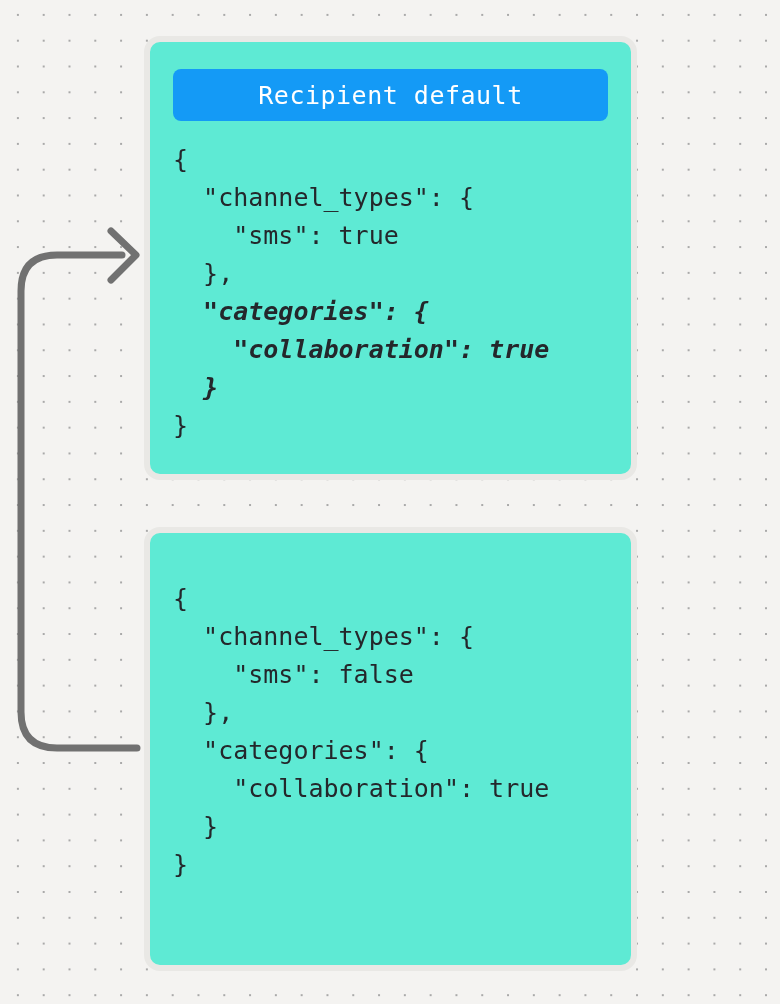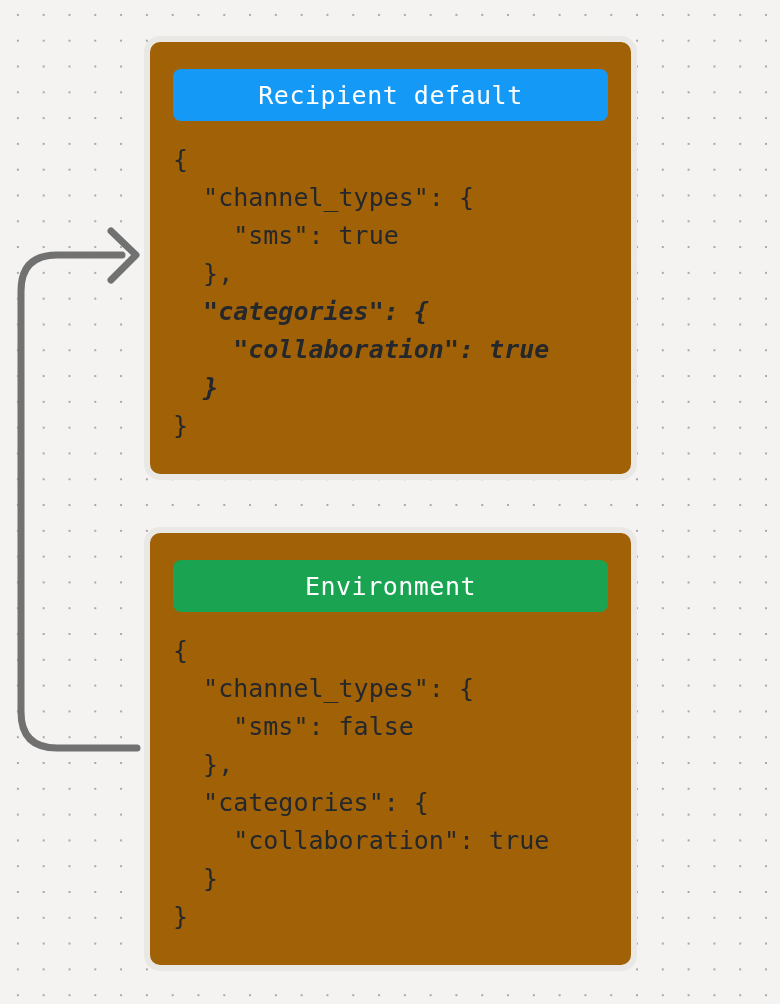--- a/index.html
+++ b/index.html
@@ -10,21 +10,21 @@
     background-image: radial-gradient(circle, #a9a9a9 1.3px, rgba(0,0,0,0) 1.4px);
     background-size: 25.8px 25.8px;
     background-position: 5px 2px;
     font-family: "DejaVu Sans Mono", "Liberation Mono", monospace;
   }
   .card {
     position: absolute;
     left: 144px;
     width: 493px;
     height: 444px;
-    background: #a16207;
+    background: #5eead4;
     border: 6px solid #e9e8e5;
     border-radius: 16px;
     padding: 27px 23px 0 23px;
   }
   .card-top { top: 36px; }
   .card-bottom { top: 527px; }
   .card-header {
     height: 52px;
     border-radius: 8px;
     display: flex;
@@ -74,23 +74,20 @@
     <div class="code-line"><span class="regular">    "sms": true</span></div>
     <div class="code-line"><span class="regular">  },</span></div>
     <div class="code-line"><span class="italic">  "categories": {</span></div>
     <div class="code-line"><span class="italic">    "collaboration": true</span></div>
     <div class="code-line"><span class="italic">  }</span></div>
     <div class="code-line"><span class="regular">}</span></div>
   </div>
 </div>
 
 <div class="card card-bottom">
-  <div class="card-header header-green">
-    <span>Environment</span>
-  </div>
   <div class="code">
     <div class="code-line"><span class="regular">{</span></div>
     <div class="code-line"><span class="regular">  "channel_types": {</span></div>
     <div class="code-line"><span class="regular">    "sms": false</span></div>
     <div class="code-line"><span class="regular">  },</span></div>
     <div class="code-line"><span class="regular">  "categories": {</span></div>
     <div class="code-line"><span class="regular">    "collaboration": true</span></div>
     <div class="code-line"><span class="regular">  }</span></div>
     <div class="code-line"><span class="regular">}</span></div>
   </div>

